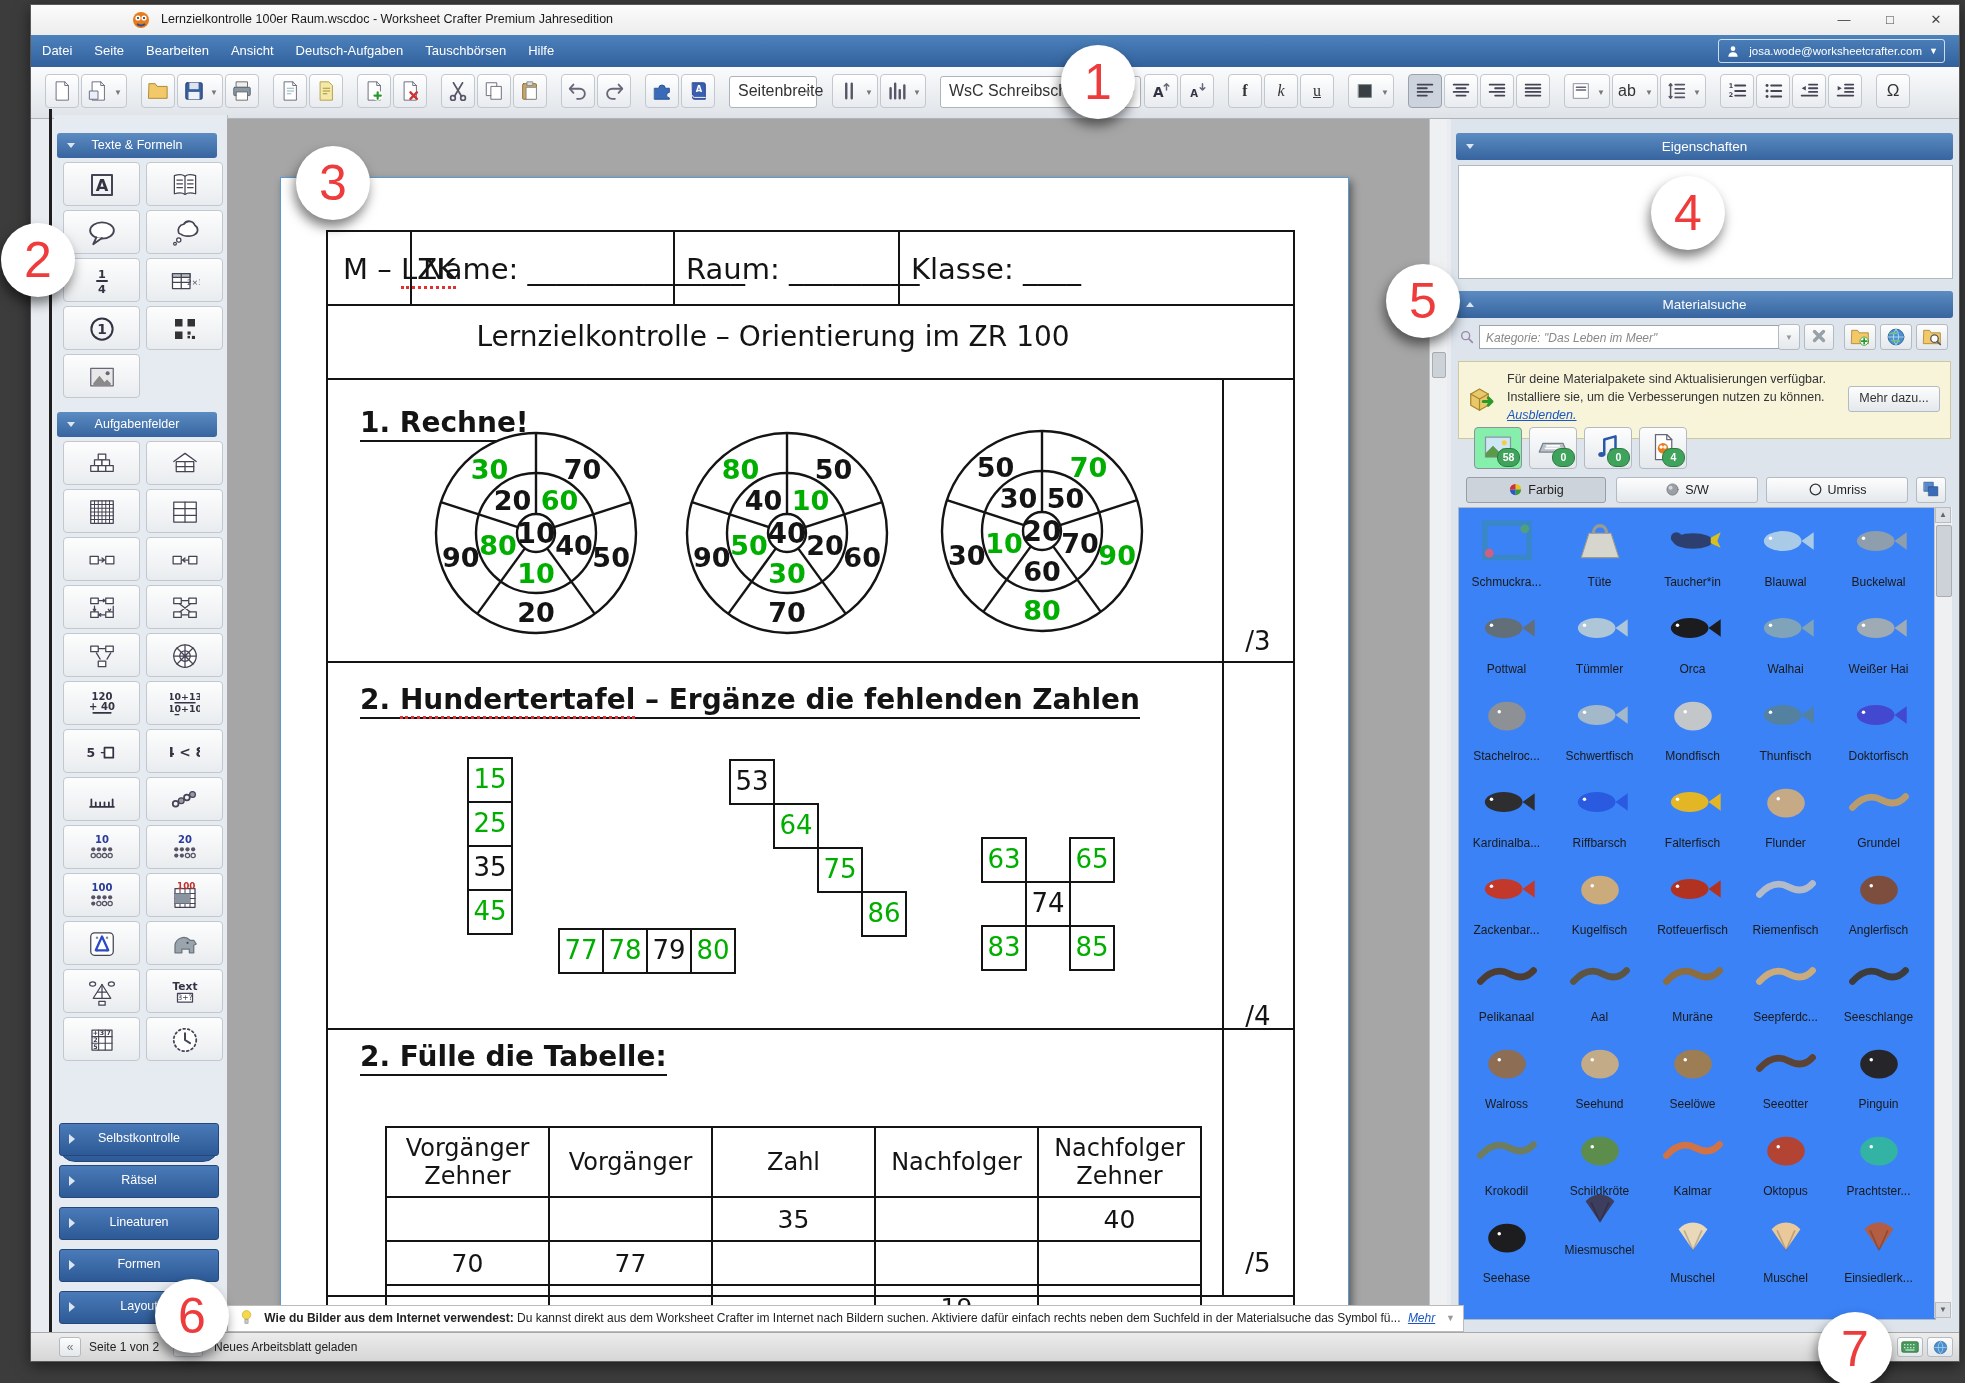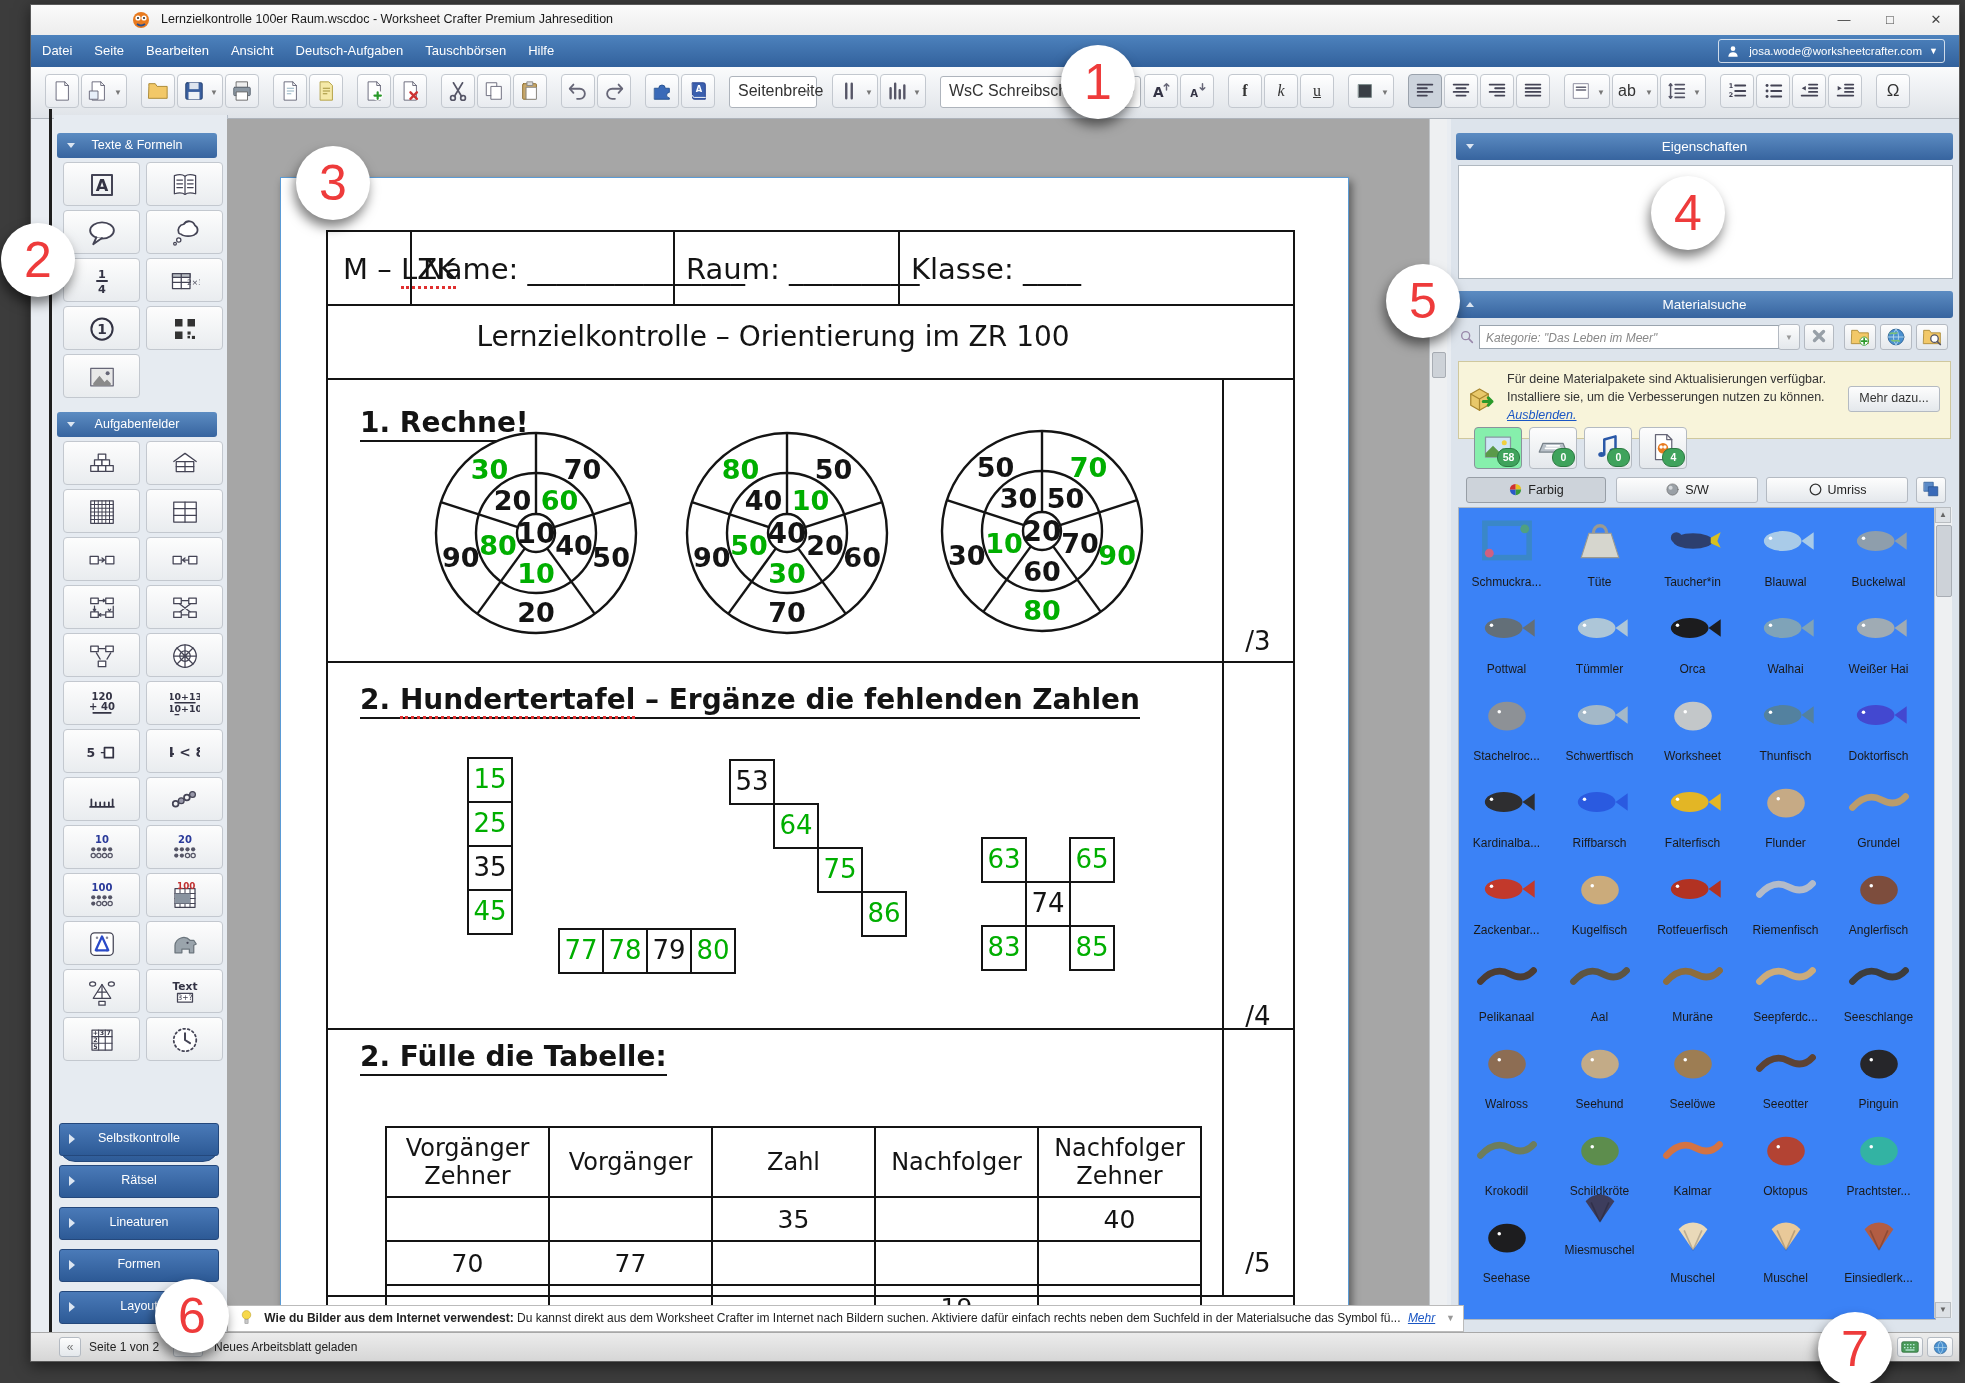--- a/index.html
+++ b/index.html
@@ -763,21 +763,21 @@
                 <ellipse cx="25" cy="19" rx="17" ry="9" fill="#a3b8c8"></ellipse>
                 <path d="M42 19l11-8v16z" fill="#a3b8c8"></path>
                 <circle cx="14" cy="16.5" r="1.6" fill="#fff"></circle>
               </svg></span>
    <span class="cap">Schwertfisch</span></div>
           <div class="gitem" style="left:187px;top:174px;">
    <span><svg width="62" height="56" viewBox="0 0 56 38" style="margin-top:5px;">
                 <ellipse cx="28" cy="20" rx="17" ry="13" fill="#c3c7c9"></ellipse>
                 <circle cx="21" cy="16" r="1.6" fill="#fff"></circle>
               </svg></span>
-   <span class="cap">Worksheet</span></div>
+   <span class="cap">Mondfisch</span></div>
           <div class="gitem" style="left:280px;top:174px;">
    <span><svg width="62" height="56" viewBox="0 0 56 38" style="margin-top:5px;">
                 <ellipse cx="25" cy="19" rx="17" ry="9" fill="#53819f"></ellipse>
                 <path d="M42 19l11-8v16z" fill="#53819f"></path>
                 <circle cx="14" cy="16.5" r="1.6" fill="#fff"></circle>
               </svg></span>
    <span class="cap">Thunfisch</span></div>
           <div class="gitem" style="left:373px;top:174px;">
    <span><svg width="62" height="56" viewBox="0 0 56 38" style="margin-top:5px;">
                 <ellipse cx="25" cy="19" rx="17" ry="9" fill="#4348d0"></ellipse>

